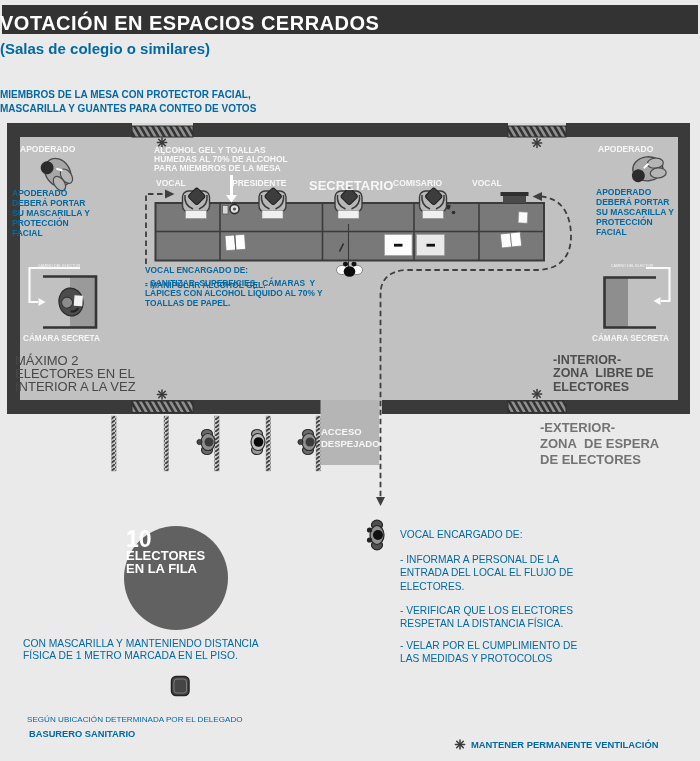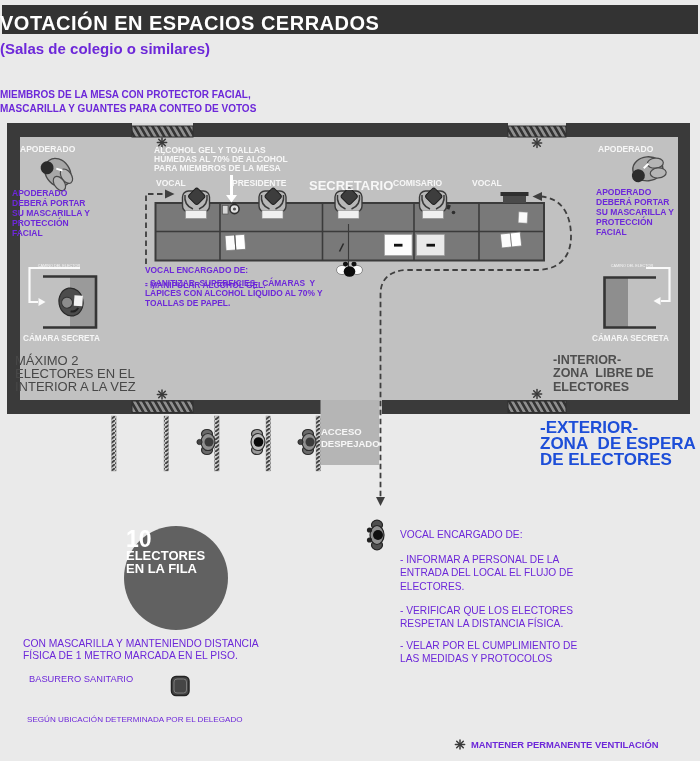--- a/index.html
+++ b/index.html
@@ -1,19 +1,19 @@
 <!DOCTYPE html>
 <html><head><meta charset="utf-8">
 <style>
 html,body{margin:0;padding:0}
 body{width:700px;height:761px;background:#eaeaea;font-family:"Liberation Sans",sans-serif;position:relative;overflow:hidden}
 .abs{position:absolute}
 .ctr{text-align:left}
 .w{color:#f7f7f7}
-.d{color:#6d28d9}
+.d{color:#0369a1}
 </style></head>
 <body>
 
 <div class="abs" style="left:2px;top:5px;width:696px;height:29px;background:#333"></div>
 <div class="abs ctr" style="left:0;top:12px;width:700px;font-size:20px;font-weight:bold;color:#fff;letter-spacing:.5px">VOTACIÓN EN ESPACIOS CERRADOS</div>
 <div class="abs ctr d" style="left:0;top:40px;width:700px;font-size:15px;font-weight:bold">(Salas de colegio o similares)</div>
 <div class="abs ctr d" style="left:0;top:88px;width:700px;font-size:10px;font-weight:bold;line-height:13.5px">MIEMBROS DE LA MESA CON PROTECTOR FACIAL,<br>MASCARILLA Y GUANTES PARA CONTEO DE VOTOS</div>
 
 <svg class="abs" style="left:0;top:0" width="700" height="761" viewBox="0 0 700 761">
 <defs>
@@ -205,30 +205,30 @@
 <div class="abs ctr d" style="left:12px;top:188px;width:96px;font-size:8.5px;font-weight:bold;line-height:10px">APODERADO<br>DEBERÁ PORTAR<br>SU MASCARILLA Y<br>PROTECCIÓN<br>FACIAL</div>
 <div class="abs ctr d" style="left:596px;top:187px;width:98px;font-size:8.5px;font-weight:bold;line-height:10px">APODERADO<br>DEBERÁ PORTAR<br>SU MASCARILLA Y<br>PROTECCIÓN<br>FACIAL</div>
 
 <div class="abs d" style="left:145px;top:265px;width:180px;font-size:8.4px;font-weight:bold">VOCAL ENCARGADO DE:</div>
 <div class="abs d" style="left:145px;top:280px;width:180px;font-size:8.4px;font-weight:bold">- MANIPULAR ALCOHOL GEL.</div>
 <div class="abs d" style="left:145px;top:278px;width:215px;font-size:8.4px;font-weight:bold;line-height:10px">- SANITIZAR&nbsp; SUPERFICIES,&nbsp; CÁMARAS&nbsp; Y<br>LÁPICES CON ALCOHOL LÍQUIDO AL 70% Y<br>TOALLAS DE PAPEL.</div>
 
 <div class="abs ctr" style="left:15px;top:353.5px;width:139px;font-size:13px;font-weight:normal;color:#484848;line-height:13.2px">MÁXIMO 2<br>ELECTORES EN EL<br>INTERIOR A LA VEZ</div>
 
 <div class="abs ctr" style="left:553px;top:353.5px;width:134px;font-size:12.5px;font-weight:bold;color:#4f4f4f;line-height:13.8px">-INTERIOR-<br>ZONA&nbsp; LIBRE DE<br>ELECTORES</div>
-<div class="abs ctr" style="left:540px;top:420px;width:160px;font-size:17px;font-weight:bold;color:#1d4ed8;line-height:15.8px">-EXTERIOR-<br>ZONA&nbsp; DE ESPERA<br>DE ELECTORES</div>
+<div class="abs ctr" style="left:540px;top:420px;width:160px;font-size:13px;font-weight:bold;color:#737373;line-height:15.8px">-EXTERIOR-<br>ZONA&nbsp; DE ESPERA<br>DE ELECTORES</div>
 
 <div class="abs ctr" style="left:126px;top:528px;width:100px;color:#fff">
 <div style="font-size:23px;font-weight:bold;line-height:22px">10</div>
 <div style="font-size:13px;font-weight:bold;line-height:12.5px">ELECTORES<br>EN LA FILA</div>
 </div>
 
 <div class="abs ctr d" style="left:23px;top:637.5px;width:300px;font-size:10.3px;line-height:12.3px">CON MASCARILLA Y MANTENIENDO DISTANCIA<br>FÍSICA DE 1 METRO MARCADA EN EL PISO.</div>
 
-<div class="abs ctr d" style="left:29px;top:674px;width:300px;font-size:9.3px;font-weight:normal">BASURERO SANITARIO</div>
+<div class="abs ctr d" style="left:29px;top:729px;width:300px;font-size:9.3px;font-weight:bold">BASURERO SANITARIO</div>
 <div class="abs ctr d" style="left:27px;top:715px;width:300px;font-size:8.1px">SEGÚN UBICACIÓN DETERMINADA POR EL DELEGADO</div>
 
 <div class="abs d" style="left:400px;top:529px;width:190px;font-size:10.2px">VOCAL ENCARGADO DE:</div>
 <div class="abs d" style="left:400px;top:552.8px;width:220px;font-size:10.2px;line-height:13.6px">- INFORMAR A PERSONAL DE LA<br>ENTRADA DEL LOCAL EL FLUJO DE<br>ELECTORES.</div>
 <div class="abs d" style="left:400px;top:603.5px;width:220px;font-size:10.2px;line-height:13.6px">- VERIFICAR QUE LOS ELECTORES<br>RESPETAN LA DISTANCIA FÍSICA.</div>
 <div class="abs d" style="left:400px;top:638.6px;width:220px;font-size:10.2px;line-height:13.6px">- VELAR POR EL CUMPLIMIENTO DE<br>LAS MEDIDAS Y PROTOCOLOS</div>
 
 <div class="abs d" style="left:471px;top:738.5px;width:250px;font-size:9.4px;font-weight:bold;white-space:nowrap">MANTENER PERMANENTE VENTILACIÓN</div>
 
 </body></html>

